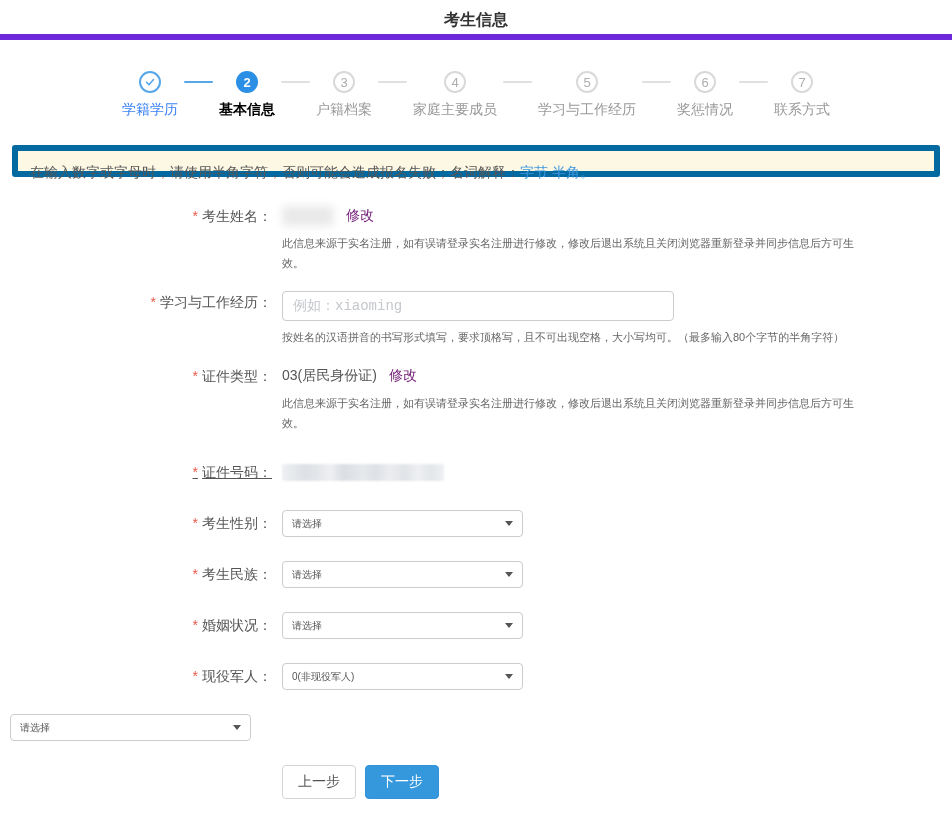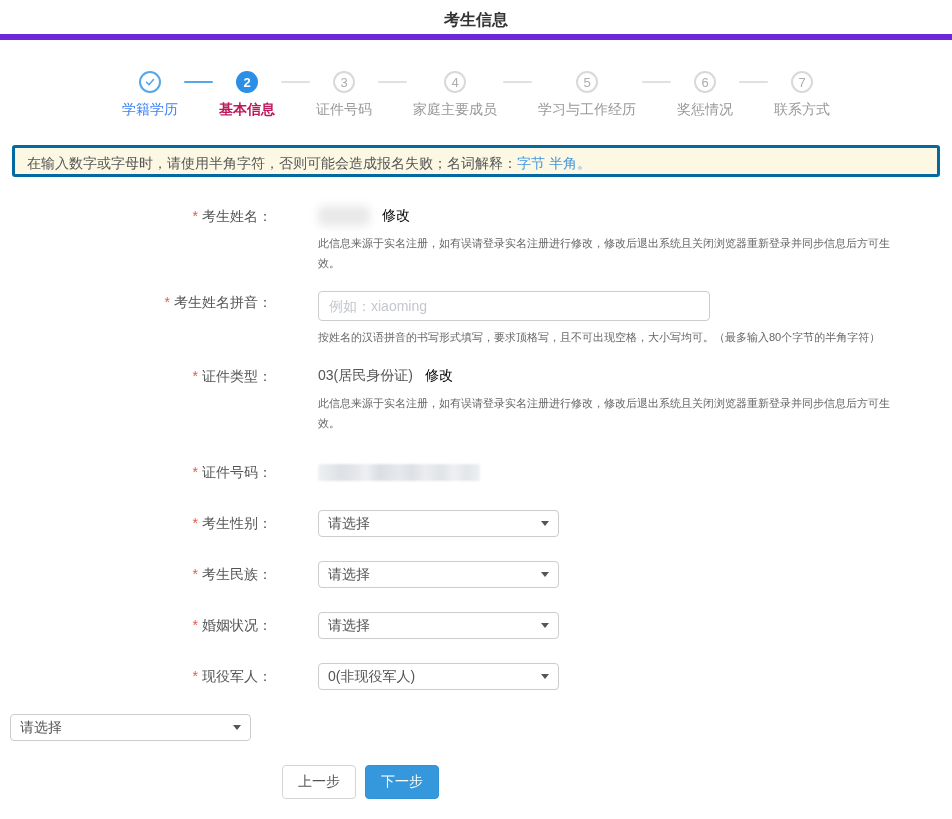--- a/index.html
+++ b/index.html
@@ -13,58 +13,58 @@
   
   .stepper { display:flex; align-items:flex-start; width:708px; margin:31px auto 0; }
   .step { display:flex; flex-direction:column; align-items:center; flex:none; cursor:default; }
   .circle { width:22px; height:22px; border-radius:50%; display:flex; align-items:center; justify-content:center;
             font-size:13px; background:#fff; }
   .circle.completed { border:2px solid #57a7e8; }
   .circle.active { background:#2a8fe5; color:#fff; font-weight:bold; }
   .circle.pending { border:2px solid #d9d9d9; color:#adadad; }
   .step-label { margin-top:8px; font-size:14px; white-space:nowrap; color:#999; }
   .step.completed .step-label { color:#3b82f6; }
-  .step.active .step-label { color:#be185d; font-weight:bold; }
+  .step.active .step-label { color:#000000; font-weight:bold; }
   .connector { flex:1; height:2px; margin:10px 6px 0; background:#e0e0e0; min-width:18px; border-radius:1px; }
   .connector.done { background:#57a7e8; }
 
   
-  .notice { margin:26px 12px 0; height:32px; line-height:30px; padding:0 12px;
-            background:#fdf8e4; border:3px solid #0369a1; border-radius:3px; font-size:14px; color:#555; }
+  .notice { margin:26px 12px 0; height:32px; line-height:30px; padding:6px 12px;
+            background:#fdf8e4; border:6px solid #0369a1; border-radius:3px; font-size:14px; color:#555; }
   .notice a { color:#3e97de; text-decoration:none; cursor:pointer; }
 
   
   .form { margin-top:28px; }
-  .row { display:flex; align-items:flex-start;gap:36px; }
+  .row { display:flex; align-items:flex-start; }
   .flabel { width:272px; flex:none; text-align:right; font-size:14px; color:#555; padding-top:3px; white-space:nowrap; }
   .req { color:#e6594c; margin-right:4px; }
   .fcontent { margin-left:10px; max-width:580px; }
   .value-line { display:flex; align-items:center; font-size:14px; color:#555; min-height:22px; }
   .help { margin-top:6px; font-size:11px; line-height:20px; color:#666; max-width:572px; }
-  .link { color:#000000; text-decoration:none; font-size:14px; cursor:pointer; }
+  .link { color:#701a75; text-decoration:none; font-size:14px; cursor:pointer; }
 
   .redacted-name { width:52px; height:20px; margin-right:12px; border-radius:5px;
                    background:#d7d7d7; filter:blur(4px); opacity:.55; }
   .redacted-id { width:162px; height:17px; border-radius:2px; filter:blur(1px); opacity:.85;
                  background:linear-gradient(90deg,#eceef1 0,#d8dce1 14%,#dfe2e6 22%,#eceef1 30%,
                             #d5d9de 38%,#e3e6ea 50%,#d8dce1 58%,#e8eaed 66%,#dcdfe4 76%,#eceef1 84%,#dfe2e6 92%,#eceef1 100%); }
 
   .text-input { width:392px; height:30px; border:1px solid #ccc; border-radius:4px; padding:0 10px;
-                font-size:14px; color:#555; outline:none; font-family:Liberation Sans, sans-serif; }
+                font-size:14px; color:#555; outline:none; font-family:Liberation Mono, monospace; }
   .text-input::placeholder { color:#c4c7cc; }
 
   .selectbox { width:241px; height:27px; border:1px solid #ccc; border-radius:4px; background:#fff;
                display:flex; align-items:center; justify-content:space-between; padding:0 9px; cursor:pointer; }
-  .sel-value { font-size:14px; color:#555;text-align:center; }
+  .sel-value { font-size:10px; color:#555;text-align:center; }
   .caret { width:0; height:0; border-left:4px solid transparent; border-right:4px solid transparent;
            border-top:5px solid #555; margin-left:6px; flex:none; }
 
   .row.gap-lg { margin-bottom:18px; }
   .row.gap-xl { margin-bottom:28px; }
-  .row.gap-id { margin-bottom:27px; }
+  .row.gap-id { margin-bottom:27px;text-decoration:underline; }
   .row.select-row { margin-bottom:24px; align-items:center; }
   .row.select-row .flabel { padding-top:0; }
 
   
   .btn-row { margin:1px 0 8px 282px; display:flex; }
   .btn { height:34px; min-width:70px; padding:0 15px; border-radius:4px; font-size:14px; cursor:pointer; font-family:inherit; }
   .btn-prev { background:#fff; border:1px solid #d5d5d5; color:#555; }
   .btn-next { background:#3598dc; border:1px solid #3193d6; color:#fff; margin-left:9px; }
 
   .check-icon svg { display:block; }
@@ -88,21 +88,21 @@
     <div class="step-label">学籍学历</div>
   </div>
   <div class="connector done"></div>
   <div class="step active">
     <div class="circle active">2</div>
     <div class="step-label">基本信息</div>
   </div>
   <div class="connector"></div>
   <div class="step">
     <div class="circle pending">3</div>
-    <div class="step-label">证件号码</div>
+    <div class="step-label">户籍档案</div>
   </div>
   <div class="connector"></div>
   <div class="step">
     <div class="circle pending">4</div>
     <div class="step-label">家庭主要成员</div>
   </div>
   <div class="connector"></div>
   <div class="step">
     <div class="circle pending">5</div>
     <div class="step-label">学习与工作经历</div>
@@ -130,21 +130,21 @@
     <div class="fcontent">
       <div class="value-line">
         <span class="redacted-name"></span>
         <a class="link">修改</a>
       </div>
       <div class="help">此信息来源于实名注册，如有误请登录实名注册进行修改，修改后退出系统且关闭浏览器重新登录并同步信息后方可生效。</div>
     </div>
   </div>
 
   <div class="row gap-lg">
-    <div class="flabel"><span class="req">*</span><span>考生姓名拼音：</span></div>
+    <div class="flabel"><span class="req">*</span><span>学习与工作经历：</span></div>
     <div class="fcontent">
       <input class="text-input" type="text" placeholder="例如：xiaoming" style="">
       <div class="help">按姓名的汉语拼音的书写形式填写，要求顶格写，且不可出现空格，大小写均可。（最多输入80个字节的半角字符）</div>
     </div>
   </div>
 
   <div class="row gap-xl">
     <div class="flabel"><span class="req">*</span><span>证件类型：</span></div>
     <div class="fcontent">
       <div class="value-line">

